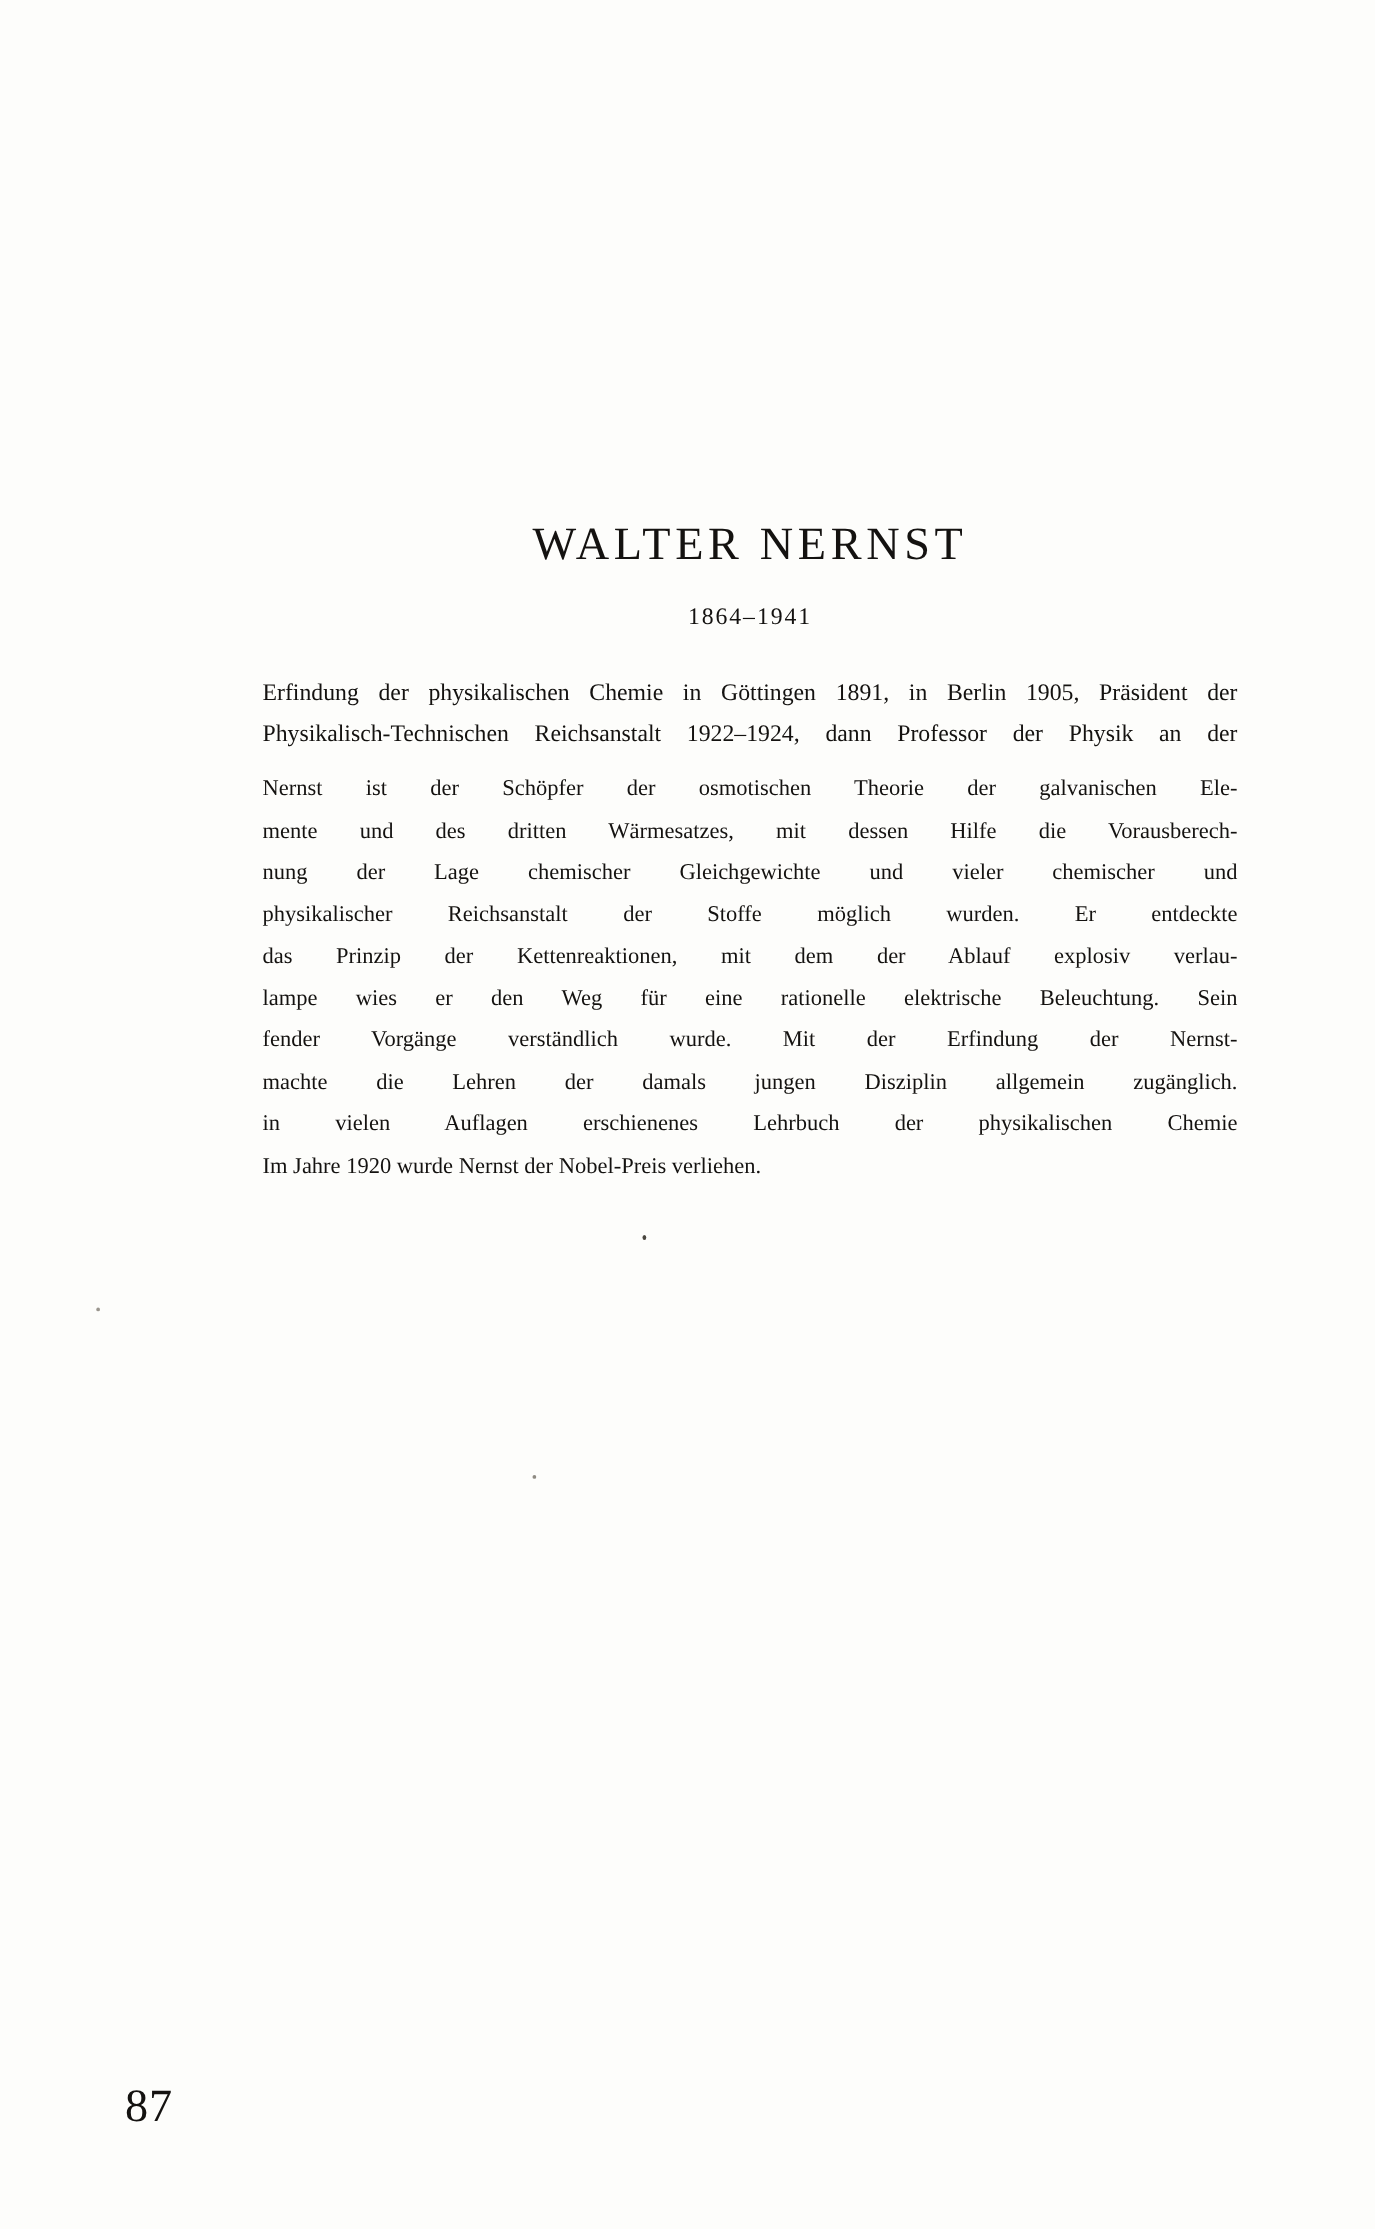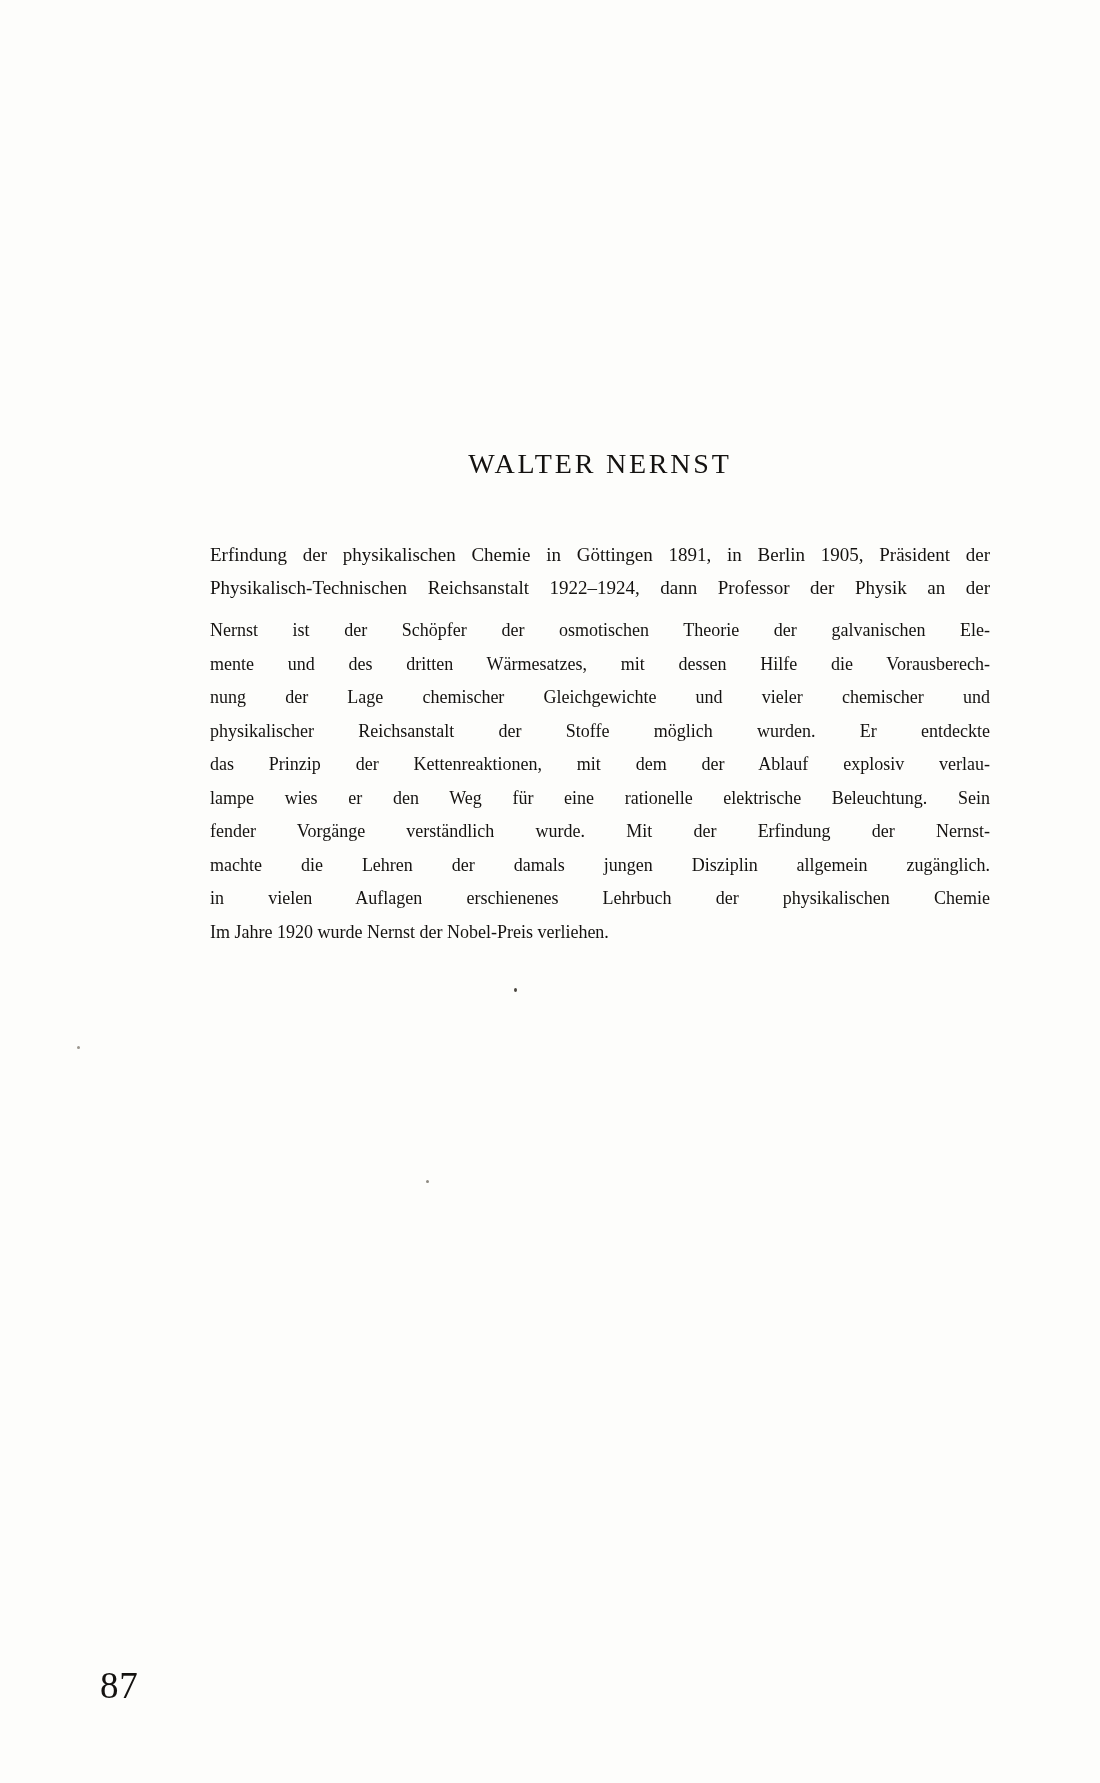--- a/index.html
+++ b/index.html
@@ -18,23 +18,23 @@
   .page {
     position: absolute;
     inset: 0;
   }
   .block {
     position: absolute;
     left: 210px;
     width: 780px;
   }
   .title {
-    top: 448px;
+    top: 420px;
     text-align: center;
-    font-size: 28px;
+    font-size: 37px;
     letter-spacing: 0.10em;
     line-height: 32px;
   }
   .life-dates {
     top: 482px;
     text-align: center;
     font-size: 19px;
     letter-spacing: 0.08em;
     line-height: 24px;
   }
@@ -82,20 +82,21 @@
   .speck-2 { left: 77px;  top: 1046px; width: 3px; height: 3px; background: #9a968e; }
   .speck-3 { left: 426px; top: 1180px; width: 3px; height: 3px; background: #8e8a82; }
 </style>
 </head>
 <body>
 
 <div class="page">
 
   <div class="block title">WALTER NERNST</div>
 
+  <div class="block life-dates">1864–1941</div>
 
   <div class="block affiliation">
     <div class="aff-just">Erfindung der physikalischen Chemie in Göttingen 1891, in Berlin 1905, Präsident der</div>
     <div class="aff-just">Physikalisch-Technischen Reichsanstalt 1922–1924, dann Professor der Physik an der</div>
   </div>
 
   <div class="block body-text">
     <div class="jline">Nernst ist der Schöpfer der osmotischen Theorie der galvanischen Ele-</div>
     <div class="jline">mente und des dritten Wärmesatzes, mit dessen Hilfe die Vorausberech-</div>
     <div class="jline">nung der Lage chemischer Gleichgewichte und vieler chemischer und</div>

